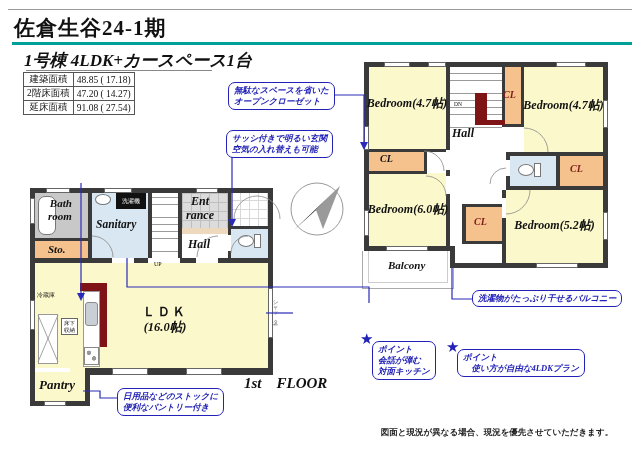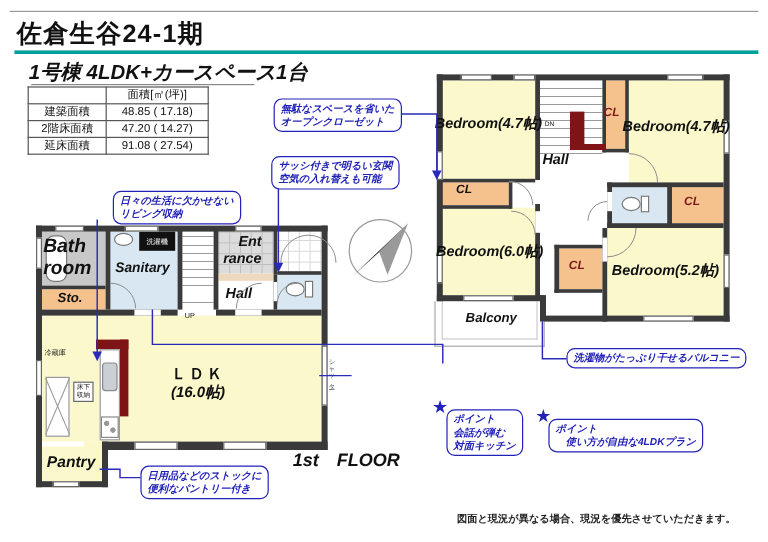--- a/index.html
+++ b/index.html
@@ -1,17 +1,17 @@
 <!DOCTYPE html>
 <html style="--accent-teal: #00A09A; --callout-blue: #2222B8; --wall-dark: #3A3A3A; --room-yellow: #FBF8CC; --closet-orange: #F5C28D; --wet-area-blue: #D9E7F2; --bath-gray: #C8C8C8; --kitchen-red: #7E1416;"><head>
 <meta charset="utf-8">
 <style>
   html,body{margin:0;padding:0;background:#fff}
   #stage{position:relative;width:640px;height:444px;overflow:hidden;background:#fff;
-         font-family:Liberation Sans, sans-serif;color:#111}
+         font-family:Liberation Serif, serif;color:#111}
   .abs{position:absolute;box-sizing:border-box}
   .wall{position:absolute;background:var(--wall-dark,#3a3a3a)}
   .redw{position:absolute;background:var(--kitchen-red,#7e1416)}
   .win{position:absolute;background:#fff;border:1px solid #666;box-sizing:border-box}
   .gap{position:absolute;background:#fff}
   .yellow{background:var(--room-yellow,#fbf8cc)}
   .orange{background:var(--closet-orange,#f5c28d)}
   .wet{background:var(--wet-area-blue,#d9e7f2)}
   .bath{background:var(--bath-gray,#c8c8c8)}
   .tile{background-color:#dcdcdc;background-image:linear-gradient(#bfbfbf 1px,transparent 1px),linear-gradient(90deg,#bfbfbf 1px,transparent 1px);background-size:9px 9px}
@@ -38,24 +38,20 @@
 <div id="stage">
 
   <div class="abs" style="left:8px;top:9px;width:624px;height:1px;background:#999"></div>
   <div class="abs" style="left:14px;top:14px;font-size:21px;font-weight:bold;letter-spacing:1px">佐倉生谷24-1期</div>
   <div class="abs" style="left:12px;top:42px;width:620px;height:3px;background:var(--accent-teal,#00a09a)"></div>
   <div class="abs" style="left:24px;top:49px;font-size:17px;font-weight:bold;font-style:italic">1号棟 4LDK+カースペース1台</div>
   <div class="abs" style="left:26px;top:70px;width:186px;height:1px;background:#888"></div>
 
   <table class="area">
     <tbody>
-        <tr>
-          <td class="c1"></td>
-        <td class="c2">面積[㎡(坪)]</td>
-        </tr>
     <tr>
         <td>建築面積</td>
         <td>48.85 ( 17.18)</td>
         </tr>
     <tr>
         <td>2階床面積</td>
         <td>47.20 ( 14.27)</td>
         </tr>
     <tr>
         <td>延床面積</td>
@@ -120,25 +116,25 @@
   <div class="win" style="left:46px;top:188px;width:24px;height:5px"></div>
   <div class="win" style="left:104px;top:188px;width:28px;height:5px"></div>
   <div class="win" style="left:196px;top:188px;width:22px;height:5px"></div>
   <div class="win" style="left:30px;top:198px;width:5px;height:26px"></div>
   <div class="win" style="left:30px;top:300px;width:5px;height:30px"></div>
   <div class="win" style="left:112px;top:368px;width:36px;height:7px"></div>
   <div class="win" style="left:186px;top:368px;width:36px;height:7px"></div>
   <div class="win" style="left:268px;top:288px;width:5px;height:50px"></div>
   <div class="win" style="left:44px;top:401px;width:22px;height:5px"></div>
 
-  <div class="slabel" style="left:36px;top:197px;font-size:16px;text-align:left">Bath
+  <div class="slabel" style="left:48px;top:197px;font-size:11px;text-align:right">Bath
 room</div>
   <div class="slabel" style="left:48px;top:243px;font-size:11px">Sto.</div>
   <div class="slabel" style="left:96px;top:218px;font-size:11.5px">Sanitary</div>
-  <div class="slabel" style="left:186px;top:195px;font-size:12px;text-align:right">Ent
+  <div class="slabel" style="left:186px;top:195px;font-size:12px;text-align:center">Ent
 rance</div>
   <div class="slabel" style="left:188px;top:238px;font-size:12px">Hall</div>
   <div class="abs" style="left:130px;top:303px;width:70px;text-align:center;font-weight:bold;font-size:13px;letter-spacing:2px">ＬＤＫ</div>
   <div class="slabel" style="left:134px;top:320px;width:62px;text-align:center;font-size:12.5px">(16.0帖)</div>
   <div class="slabel" style="left:39px;top:378px;font-size:13px">Pantry</div>
   <div class="floorlbl" style="left:244px;top:374px">1st　FLOOR</div>
 
   <div class="abs yellow" style="left:369px;top:67px;width:77px;height:82px"></div>
   <div class="abs orange" style="left:368px;top:152px;width:56px;height:19px"></div>
   <div class="abs yellow" style="left:369px;top:173px;width:77px;height:73px"></div>
@@ -251,22 +247,20 @@
       <circle cx="317" cy="209" r="26" fill="#fff" stroke="#999" stroke-width="1"></circle>
       <polygon points="340,186 294,230 316,210" fill="#111"></polygon>
       <polygon points="340,186 316,210 323,229" fill="#9a9a9a"></polygon>
     </g>
   </svg>
 
   <div class="callout" style="left:228px;top:82px">無駄なスペースを省いた
 オープンクローゼット</div>
   <div class="callout" style="left:226px;top:130px">サッシ付きで明るい玄関
 空気の入れ替えも可能</div>
-  <div class="callout" style="left:94px;top:159px">日々の生活に欠かせない
-リビング収納</div>
   <div class="callout" style="left:117px;top:388px">日用品などのストックに
 便利なパントリー付き</div>
   <div class="callout" style="left:472px;top:290px">洗濯物がたっぷり干せるバルコニー</div>
   <div class="callout" style="left:372px;top:341px">ポイント
 会話が弾む
 対面キッチン</div>
   <div class="callout" style="left:457px;top:349px">ポイント
 　使い方が自由な4LDKプラン</div>
   <div class="star" style="left:360px;top:332px">★</div>
   <div class="star" style="left:446px;top:340px">★</div>

